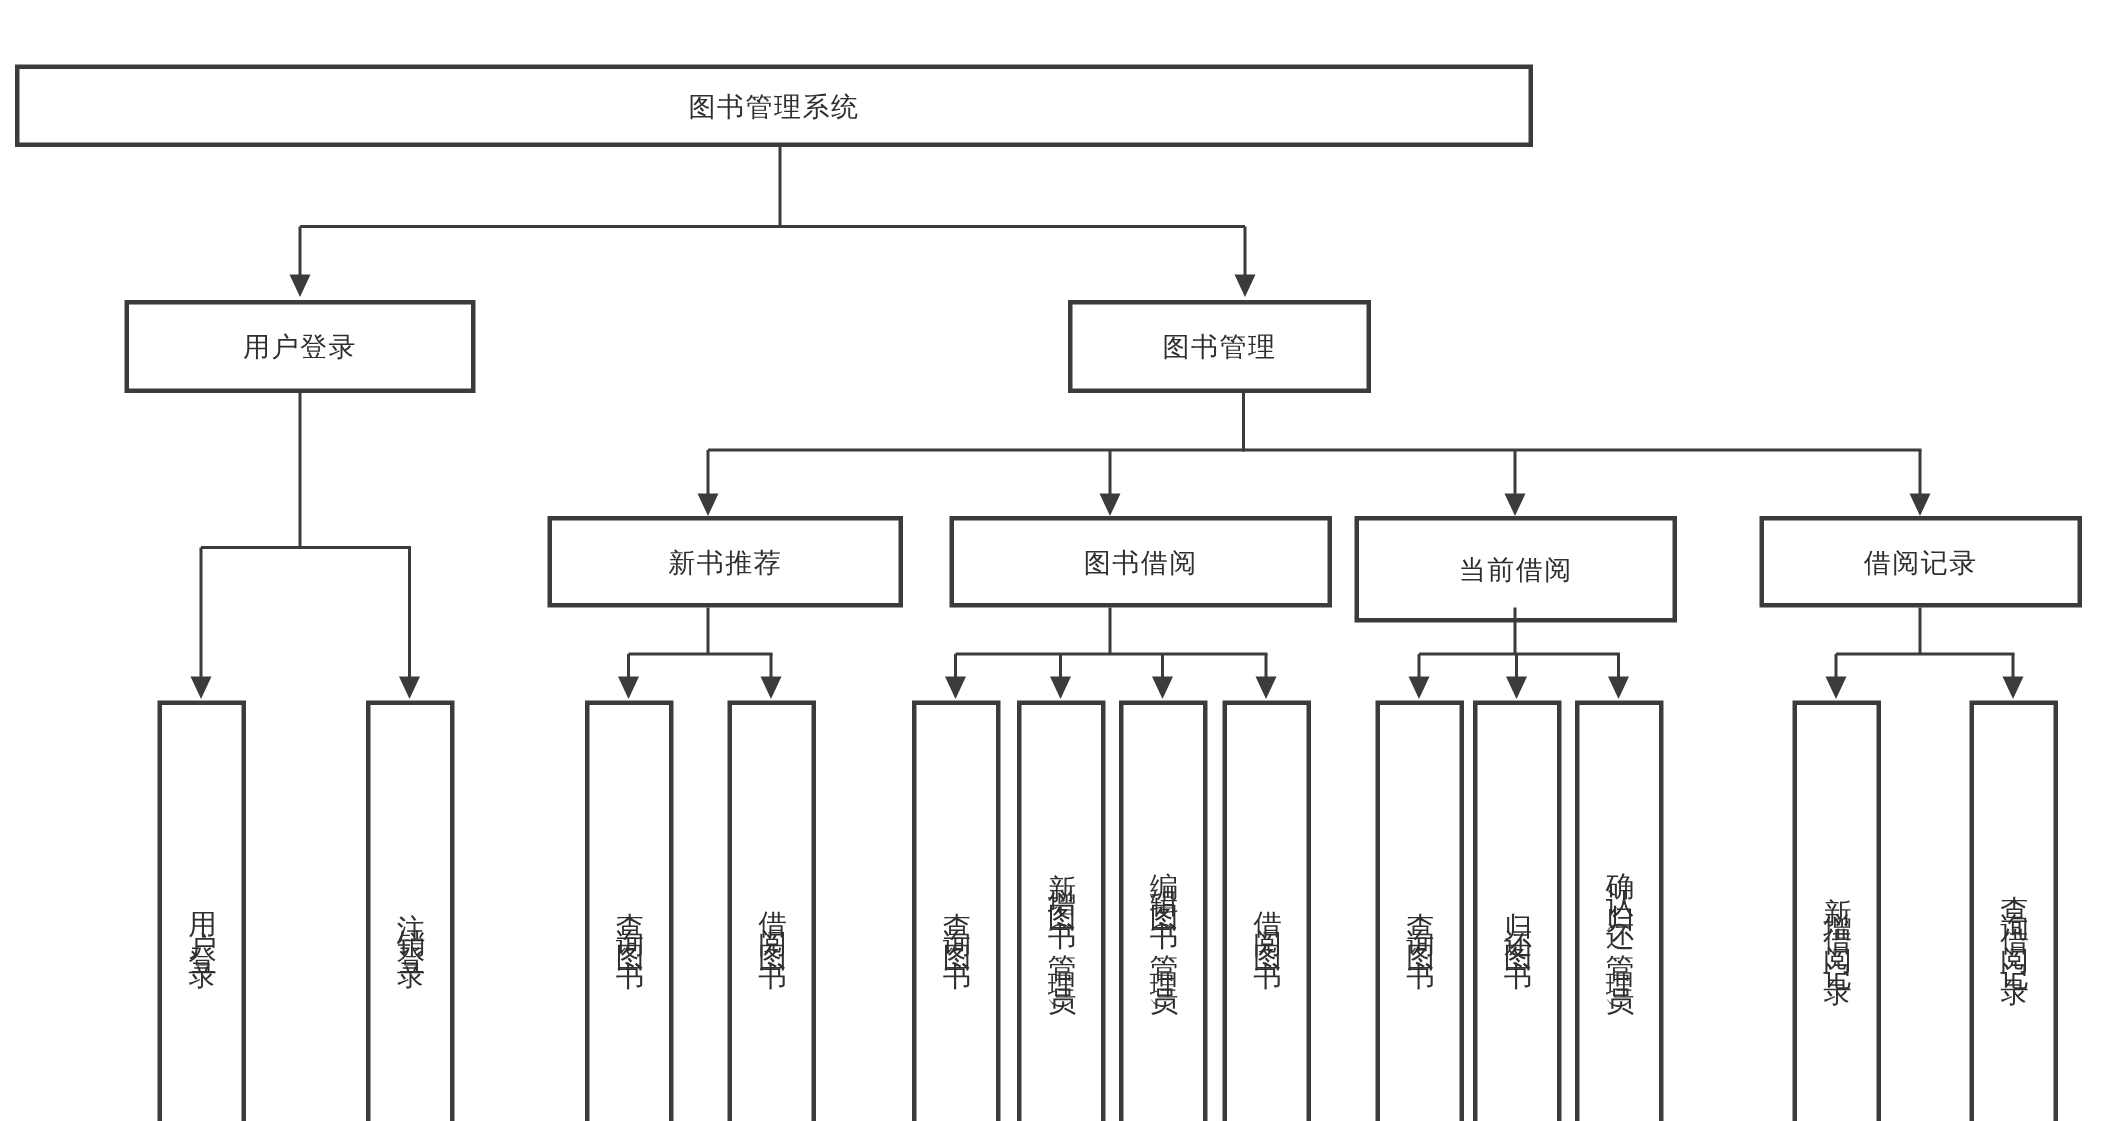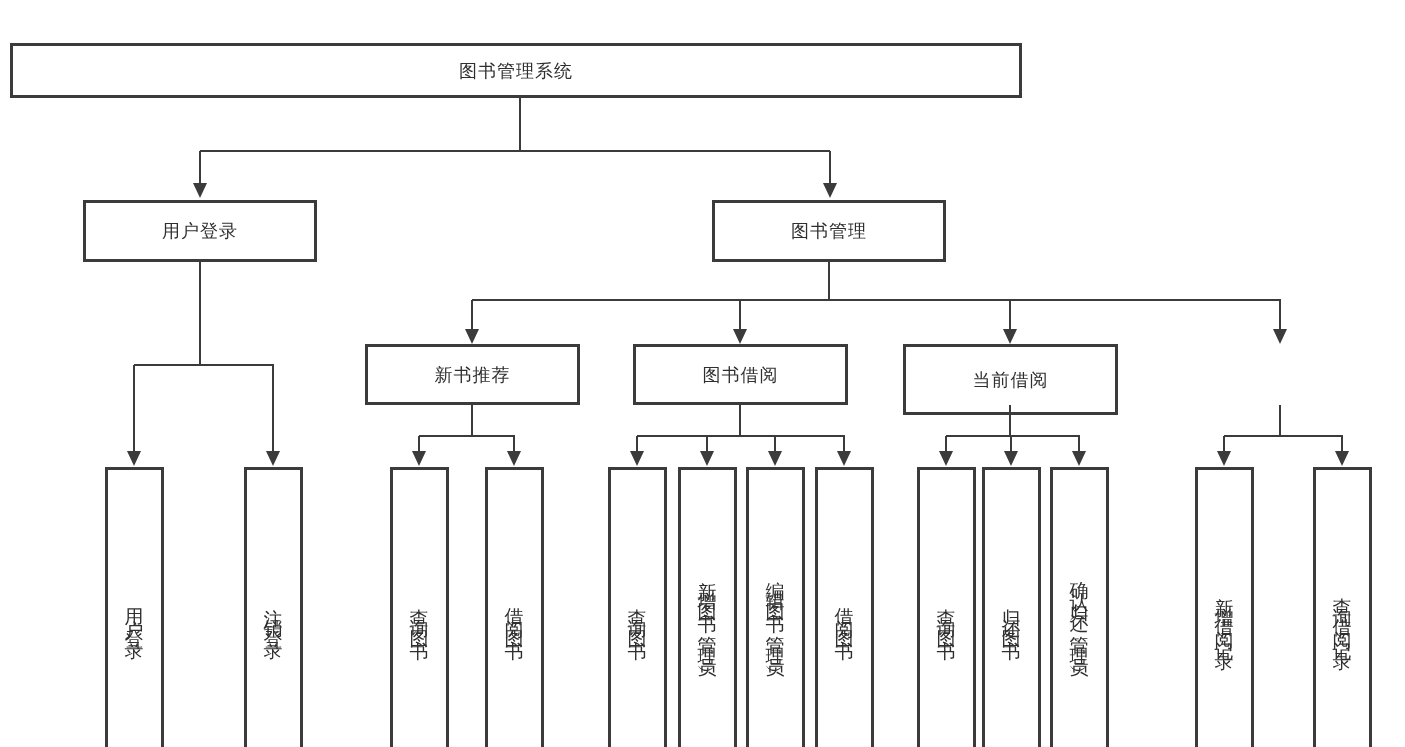--- a/index.html
+++ b/index.html
@@ -41,21 +41,21 @@
   <div class="vline" style="left:519px; top:68px; width:2px; height:53px;"></div>
   <div class="hline" style="left:200px; top:120px; width:630px; height:2px;"></div>
   <div class="vline" style="left:199px; top:121px; width:2px; height:33px;"></div>
   <div class="arrow-down" style="left:193px; top:153px;"></div>
   <div class="vline" style="left:829px; top:121px; width:2px; height:33px;"></div>
   <div class="arrow-down" style="left:823px; top:153px;"></div>
 
   <div class="box" style="left:83px; top:170px; width:234px; height:62px;">
     <span>用户登录</span>
   </div>
-  <div class="box" style="left:712px; top:170px; width:234px; height:62px;">
+  <div class="box" style="left:712px; top:170px; width:202px; height:62px;">
     <span>图书管理</span>
   </div>
 
   <div class="vline" style="left:199px; top:232px; width:2px; height:103px;"></div>
   <div class="hline" style="left:134px; top:334px; width:140px; height:2px;"></div>
   <div class="vline" style="left:133px; top:335px; width:2px; height:87px;"></div>
   <div class="arrow-down" style="left:127px; top:421px;"></div>
   <div class="vline" style="left:272px; top:335px; width:2px; height:87px;"></div>
   <div class="arrow-down" style="left:266px; top:421px;"></div>
 
@@ -63,28 +63,31 @@
   <div class="hline" style="left:472px; top:269px; width:809px; height:2px;"></div>
   <div class="vline" style="left:471px; top:270px; width:2px; height:30px;"></div>
   <div class="arrow-down" style="left:465px; top:299px;"></div>
   <div class="vline" style="left:739px; top:270px; width:2px; height:30px;"></div>
   <div class="arrow-down" style="left:733px; top:299px;"></div>
   <div class="vline" style="left:1009px; top:270px; width:2px; height:30px;"></div>
   <div class="arrow-down" style="left:1003px; top:299px;"></div>
   <div class="vline" style="left:1279px; top:270px; width:2px; height:30px;"></div>
   <div class="arrow-down" style="left:1273px; top:299px;"></div>
 
-  <div class="box" style="left:365px; top:314px; width:215px; height:61px;">
+  <div class="box" style="left:365px; top:314px; width:237px; height:61px;">
     <span>新书推荐</span>
   </div>
-  <div class="box" style="left:633px; top:314px; width:215px; height:61px;">
+  <div class="box" style="left:633px; top:314px; width:255px; height:61px;">
     <span>图书借阅</span>
   </div>
   <div class="box" style="left:903px; top:314px; width:215px; height:71px;">
     <span>当前借阅</span>
+  </div>
+  <div class="box" style="left:1173px; top:314px; width:215px; height:61px;">
+    <span>借阅记录</span>
   </div>
 
   <div class="vline" style="left:471px; top:375px; width:2px; height:31px;"></div>
   <div class="hline" style="left:419px; top:405px; width:96px; height:2px;"></div>
   <div class="vline" style="left:418px; top:406px; width:2px; height:16px;"></div>
   <div class="arrow-down" style="left:412px; top:421px;"></div>
   <div class="vline" style="left:513px; top:406px; width:2px; height:16px;"></div>
   <div class="arrow-down" style="left:507px; top:421px;"></div>
 
   <div class="vline" style="left:739px; top:375px; width:2px; height:31px;"></div>

